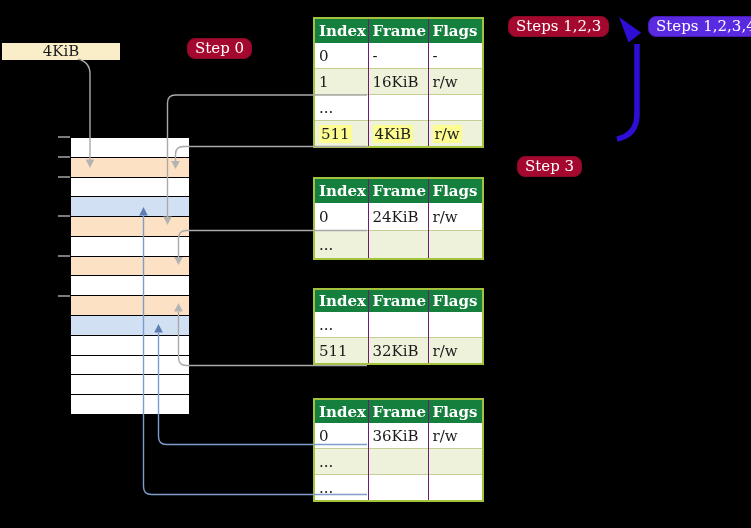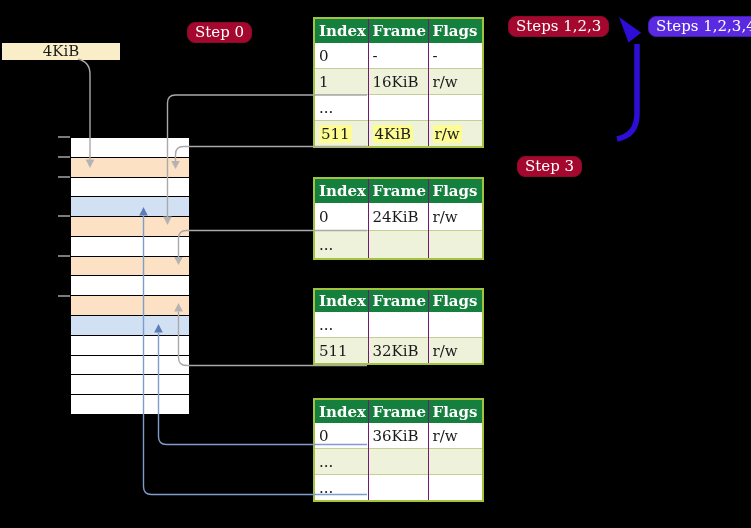--- a/index.html
+++ b/index.html
@@ -16,21 +16,21 @@
     background:#faeec8; font-size:15px; line-height:17px; text-align:center;
   }
 
   
   .badge {
     position:absolute; color:#fff; font-size:15px; line-height:17px;
     padding:1px 7px; border-radius:8px; white-space:nowrap;
   }
   .badge.red  { background:#a5082e; border:1px solid #870a26; }
   .badge.violet { background:#5a2ae0; border:1px solid #4619b8; }
-  .badge.step0    { left:187px; top:22px; }
+  .badge.step0    { left:187px; top:38px; }
   .badge.steps123 { left:508px; top:16px; }
   .badge.steps1234{ left:648px; top:16px; }
   .badge.step4    { left:517px; top:156px; }
 
   
   .ptable {
     position:absolute; left:313px; width:169px; table-layout:fixed;
     border-collapse:collapse; background:#fff; font-size:15px;
     border:2px solid #a4c33c;
   }

